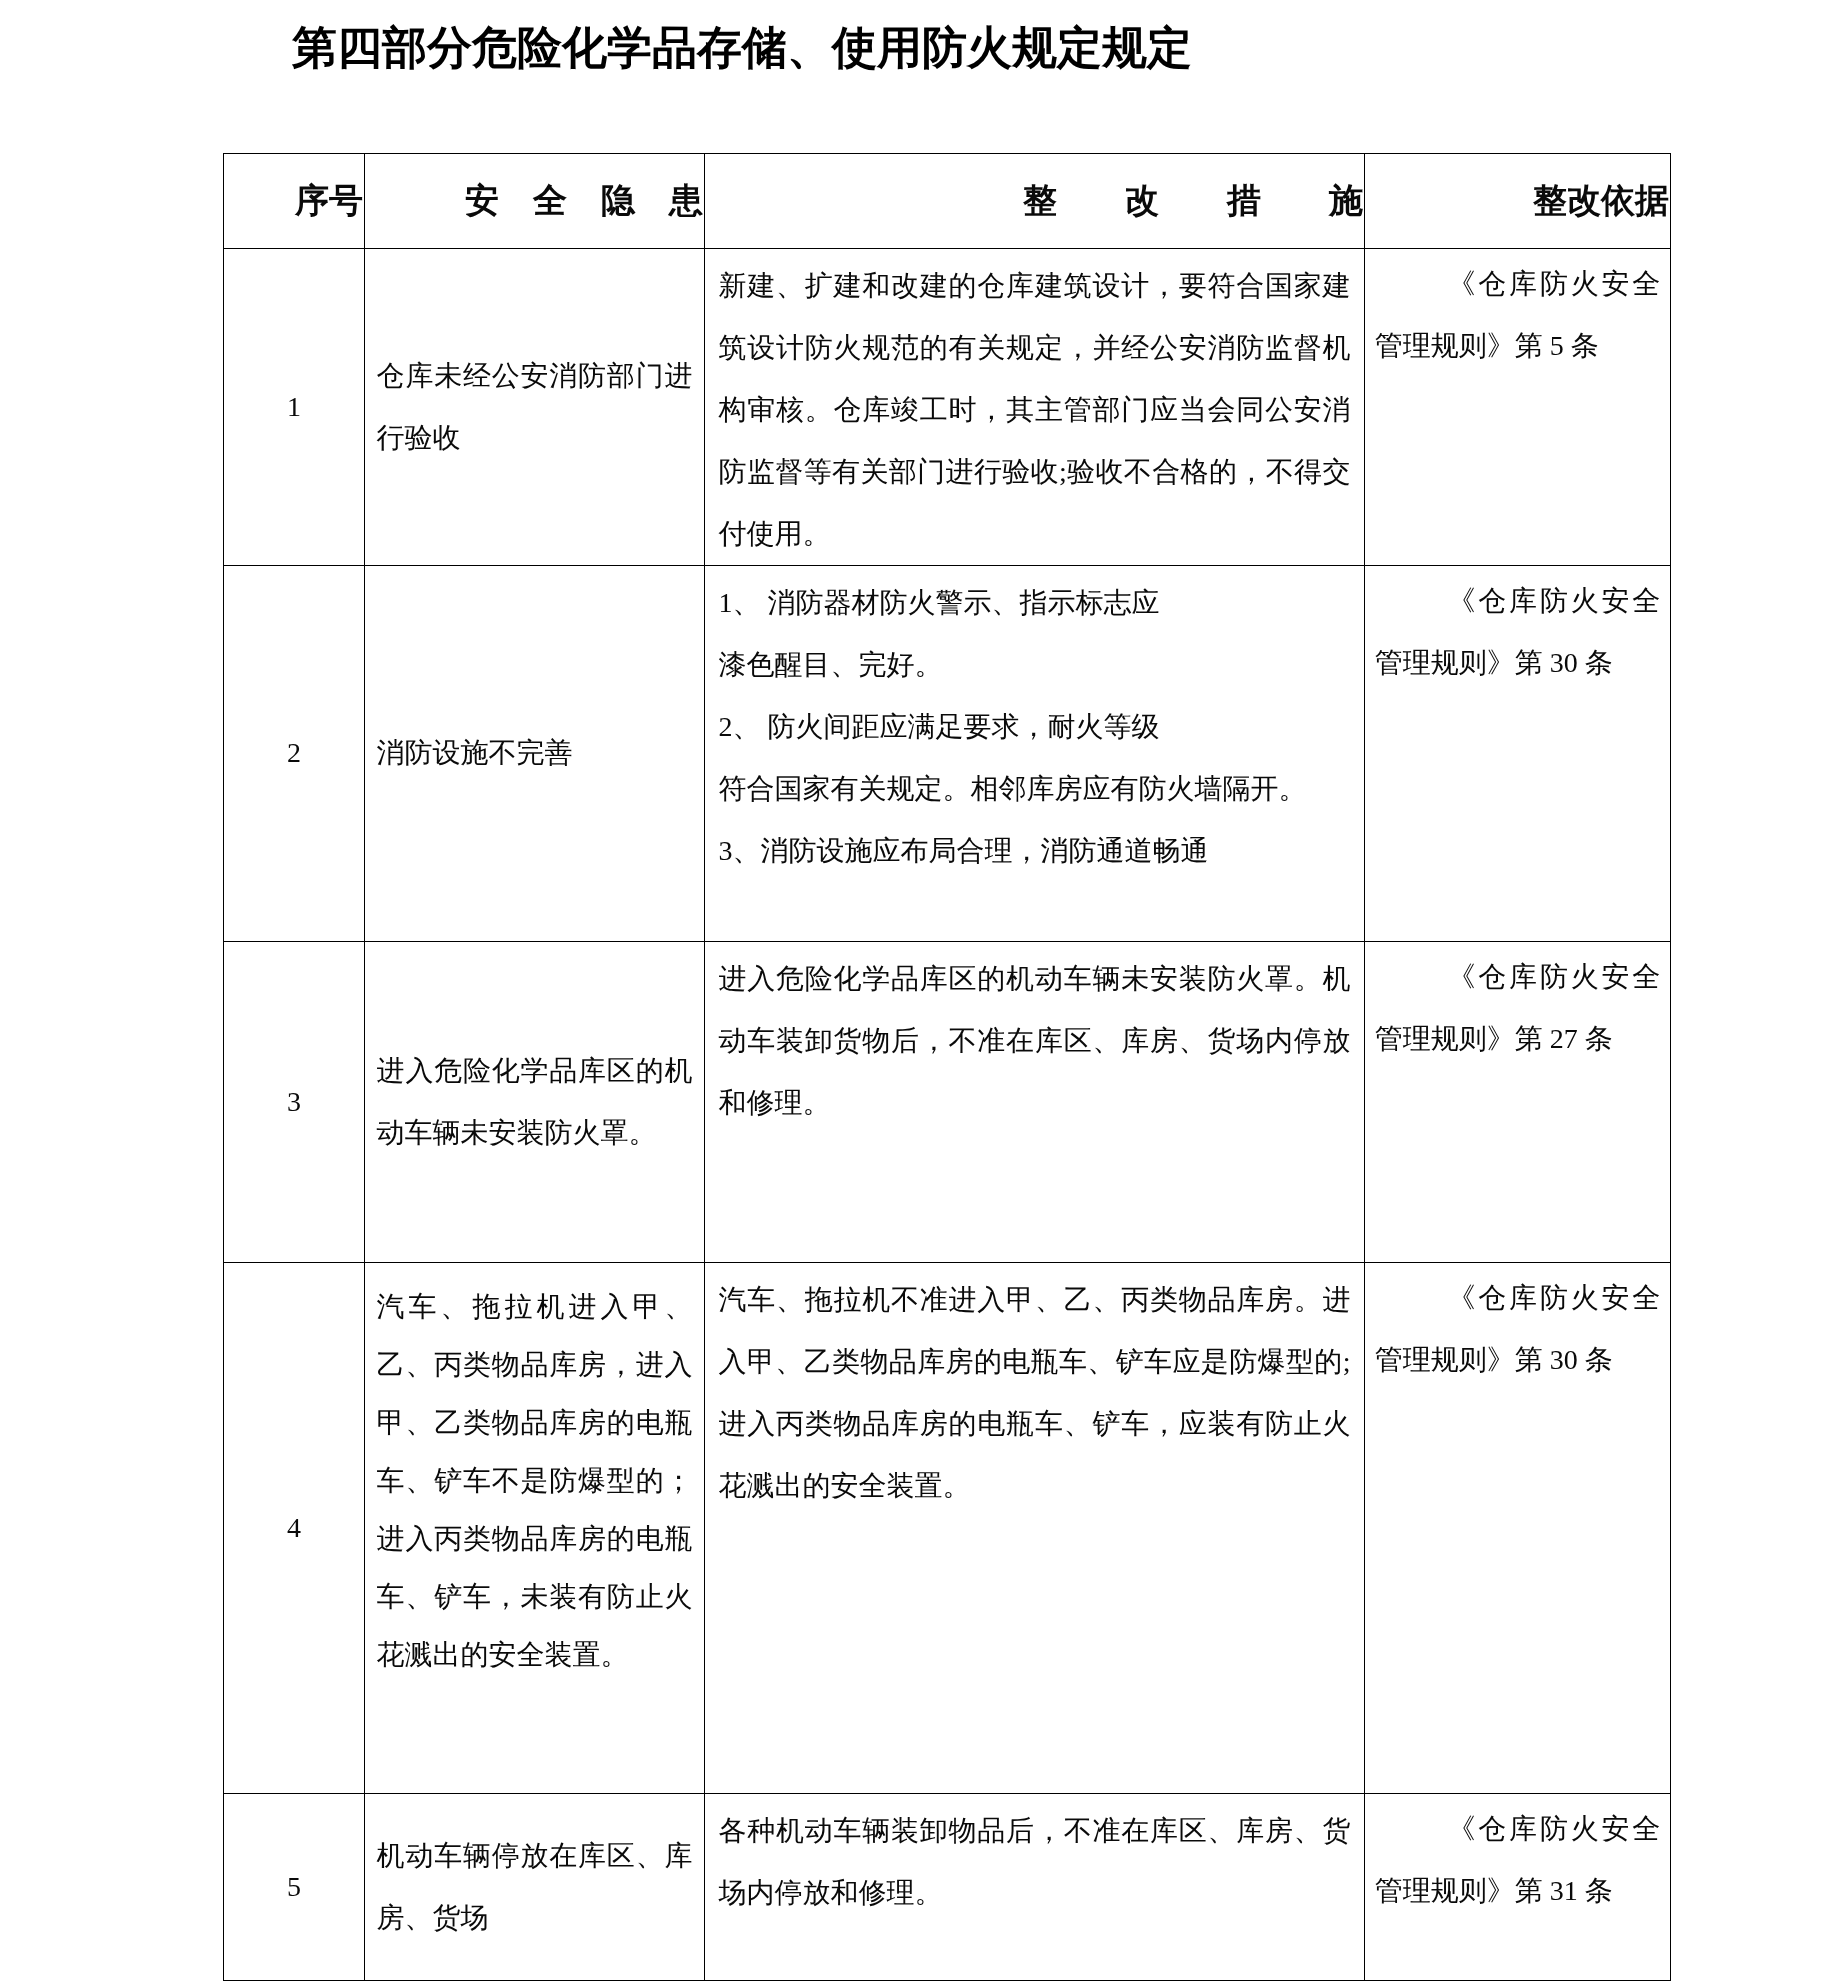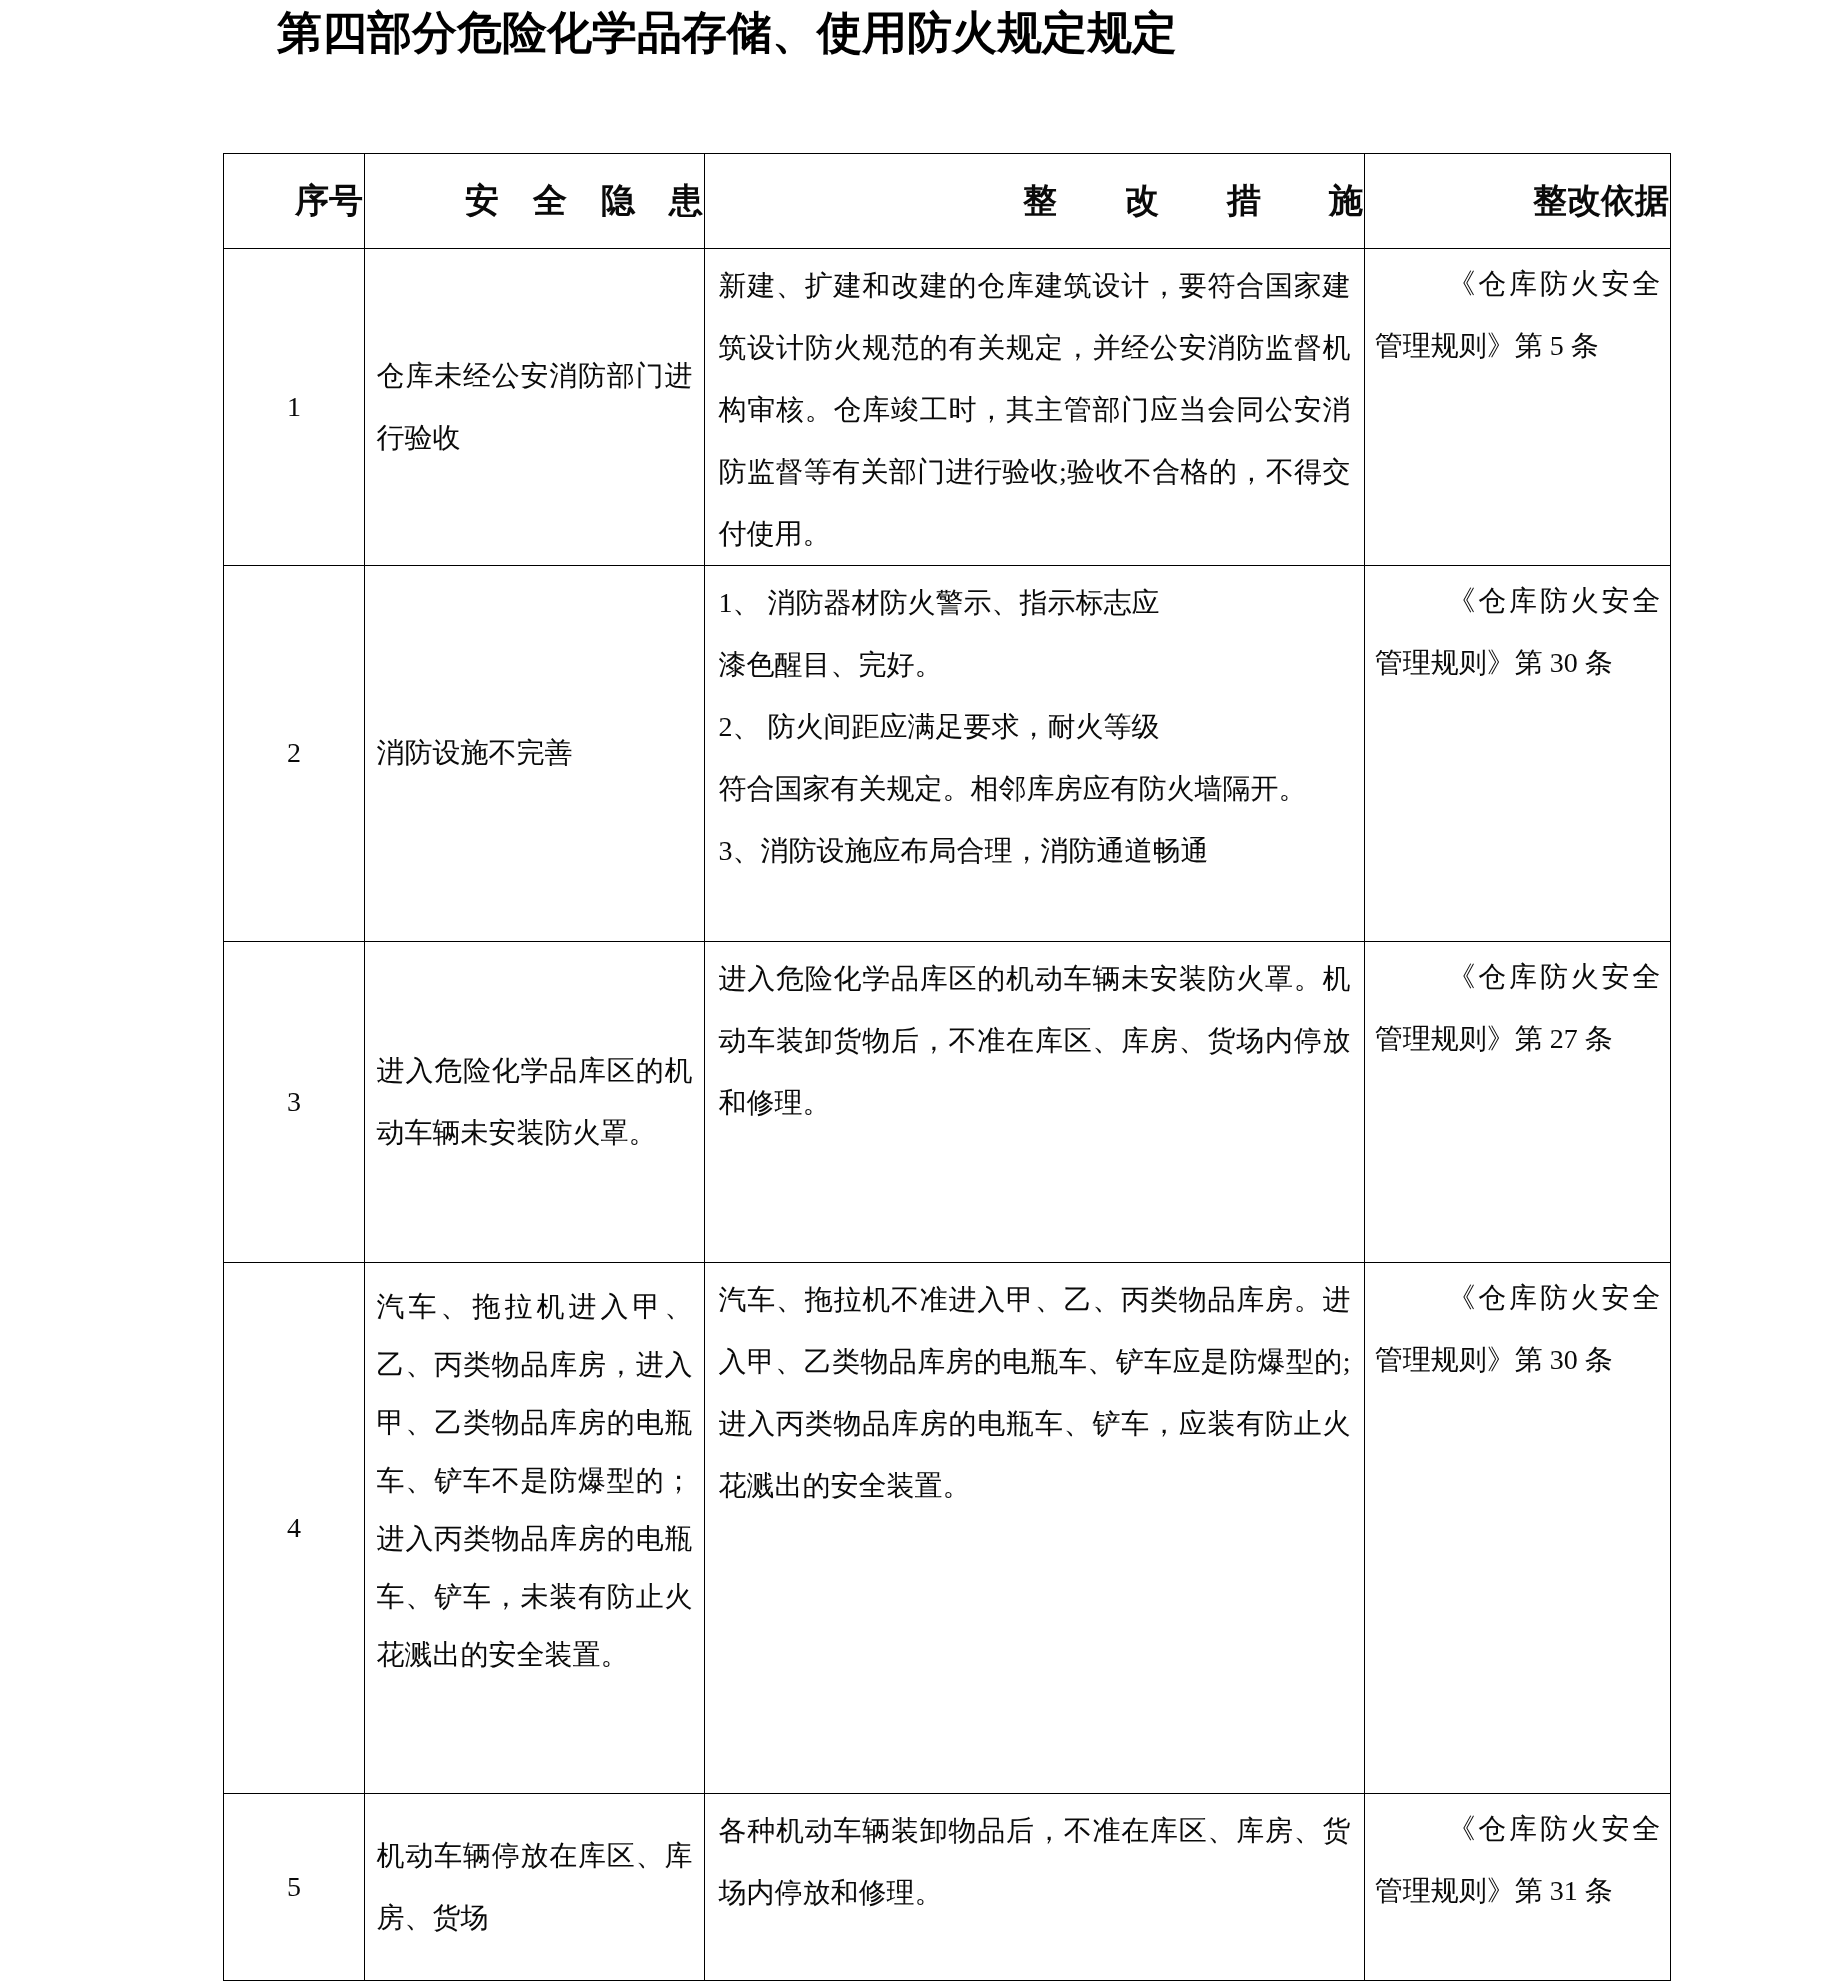--- a/index.html
+++ b/index.html
@@ -1,21 +1,21 @@
 <!DOCTYPE html>
 <html><head>
 <meta charset="utf-8">
 <style>
   html,body { margin:0; padding:0; background:#ffffff; }
   .page {
     position:relative; width:1841px; height:1984px; background:#fff;
     font-family:"Liberation Serif","DejaVu Serif",serif; color:#0a0a0a; overflow:hidden;
   }
   .doc-title {
-    position:absolute; left:276px; top:1.9px; margin:1px;
+    position:absolute; left:276px; top:1.9px; margin:16px;
     font-family:"Liberation Sans","DejaVu Sans",sans-serif;
     font-size:45px; font-weight:bold; color:#000; white-space:nowrap;
   }
   table.reg-table {
     position:absolute; left:223px; top:153px; width:1446px;
     border-collapse:collapse; table-layout:fixed;
   }
   .reg-table col.c1 { width:141px; }
   .reg-table col.c2 { width:340px; }
   .reg-table col.c3 { width:660px; }

